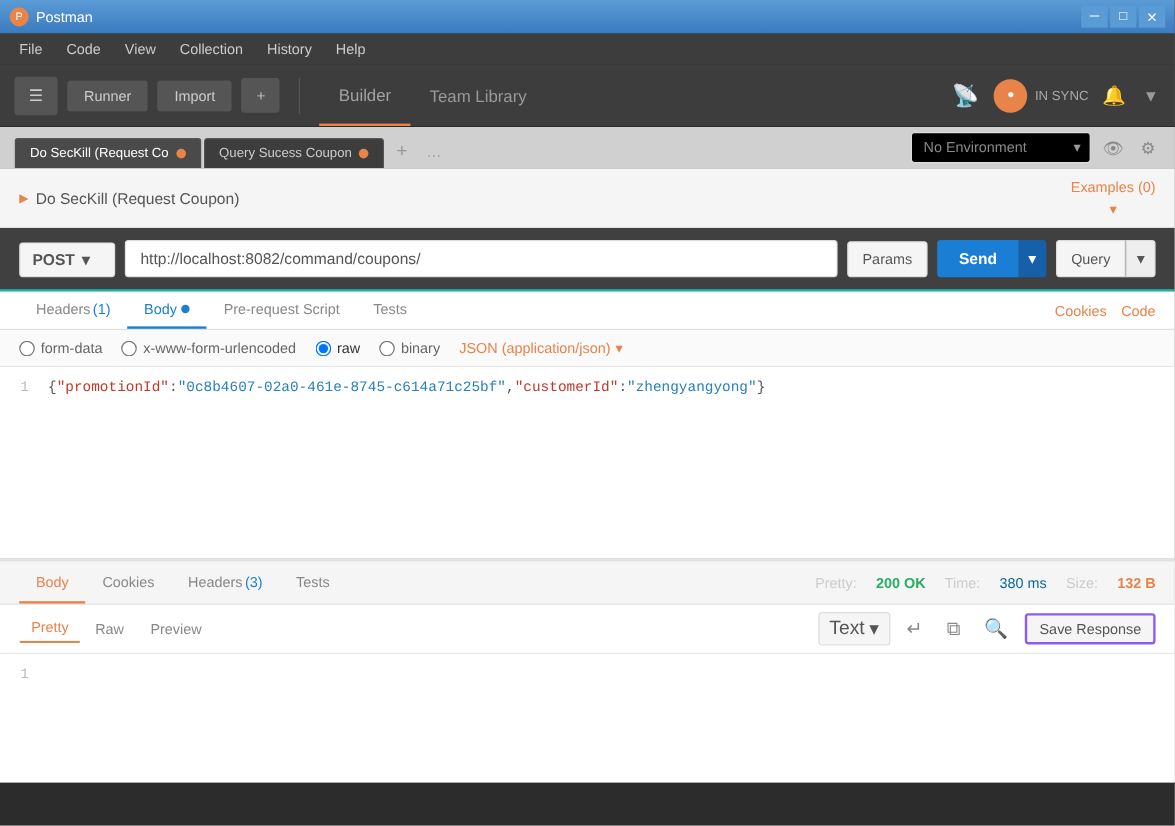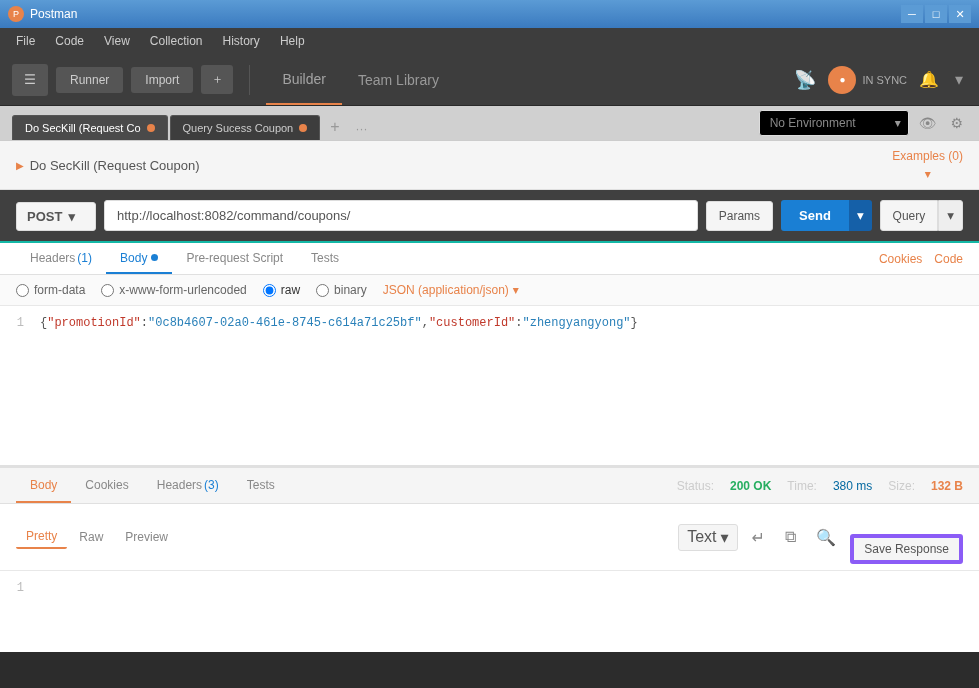--- a/index.html
+++ b/index.html
@@ -338,27 +338,26 @@
       border: 1px solid #ddd;
       border-radius: 3px;
       padding: 3px 8px;
       font-size: 16px;
       color: #555;
       cursor: pointer;
       display: flex; align-items: center; gap: 4px;
     }
     .save-response-btn {
       background: #f5f5f5;
-      border: 4px solid #8b5cf6;
+      border: 2px solid #8b5cf6;
       border-radius: 3px;
       padding: 4px 10px;
       font-size: 12px;
       color: #555;
       cursor: pointer;
-      margin-top: 24px;
     }
 
     
     .response-content {
       background: #fff;
       flex: 1;
       padding: 8px 0;
       font-family: 'Courier New', monospace;
       font-size: 12px;
       overflow-y: auto;
@@ -568,21 +567,21 @@
         </div>
         <div class="resp-tab">
           <span>Headers</span>
           <span class="badge">(3)</span>
         </div>
         <div class="resp-tab">
           <span>Tests</span>
         </div>
       </div>
       <div class="resp-status">
-        <span>Status:</span>
+        <span>Pretty:</span>
         <span class="status-ok">200 OK</span>
         <span>Time:</span>
         <span class="status-time">380 ms</span>
         <span>Size:</span>
         <span class="status-size">132 B</span>
       </div>
     </div>
 
     <div class="response-body-toolbar">
       <div class="resp-fmt-tab active">

